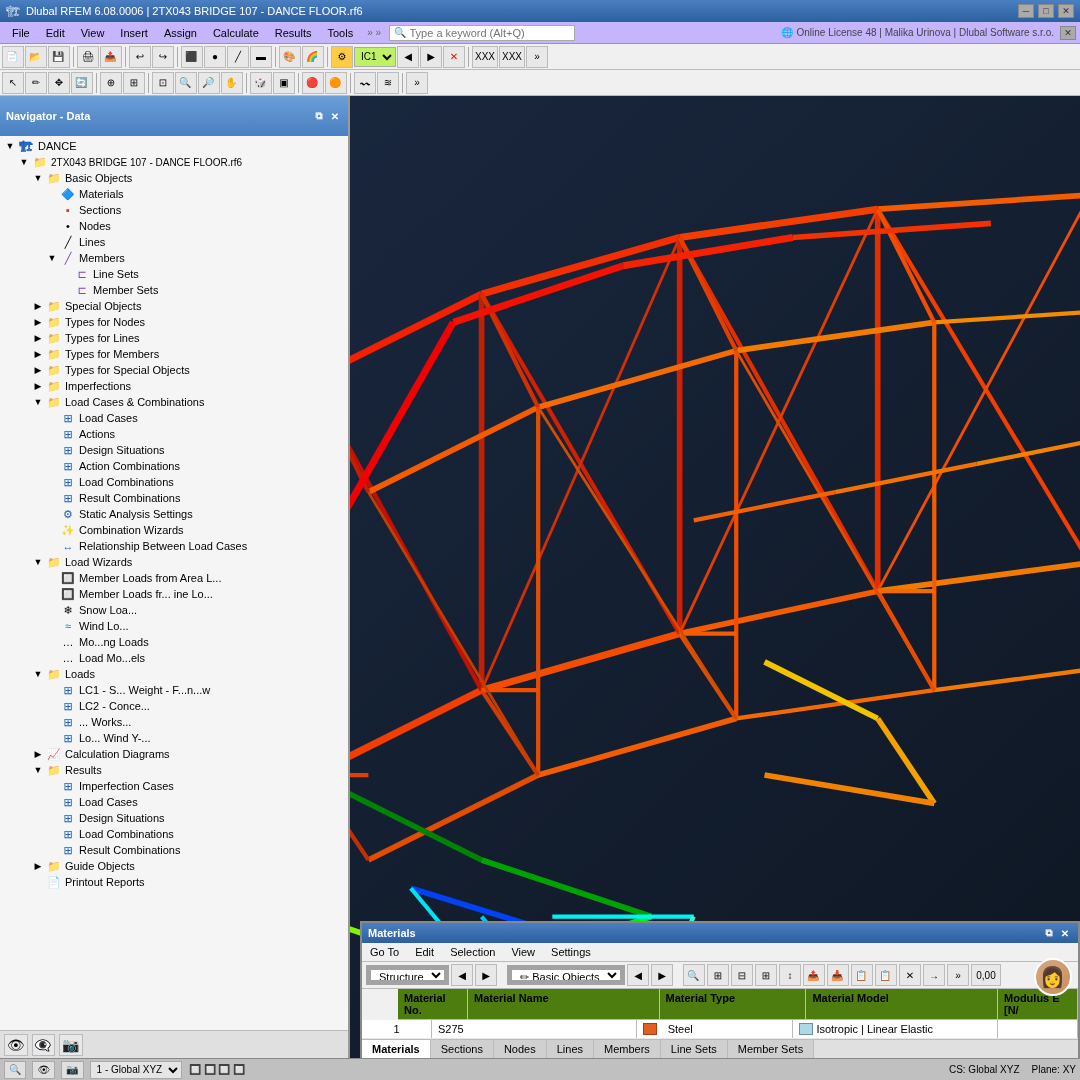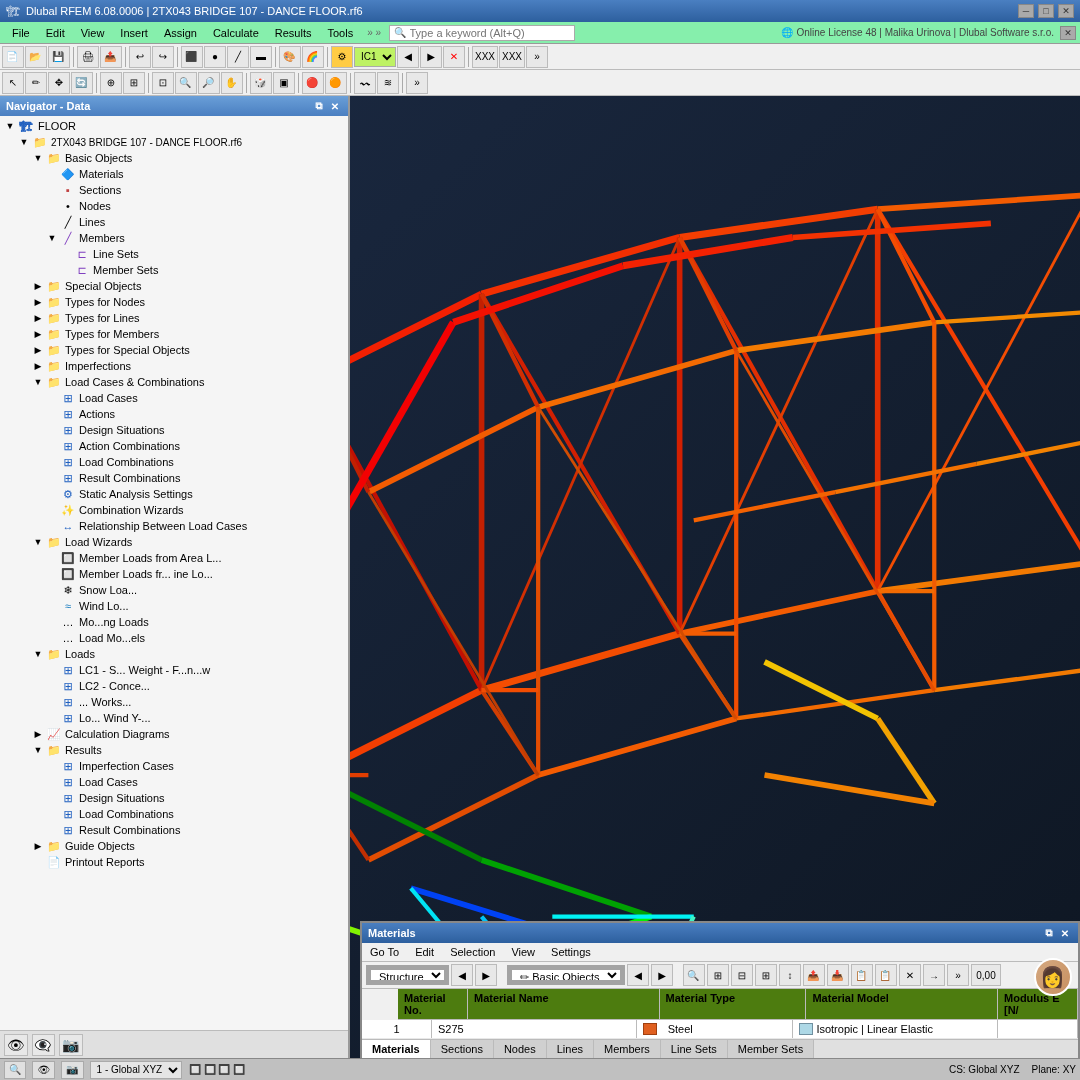--- a/index.html
+++ b/index.html
@@ -12,21 +12,21 @@
       display: flex; align-items: center; justify-content: space-between;
       padding: 0 6px; color: white; font-size: 11px;
     }
     .title-bar-left { display: flex; align-items: center; gap: 6px; }
     .title-bar-right { display: flex; gap: 4px; }
     .win-btn { width: 16px; height: 14px; background: #aaa; border: 1px solid #888; font-size: 9px; display: flex; align-items: center; justify-content: center; cursor: pointer; color: #333; }
 
     
     .menu-bar {
       height: 22px;
-      background: #86efac;
+      background: #c4b5fd;
       border-bottom: 1px solid #999;
       display: flex; align-items: center; padding: 0 4px;
     }
     .menu-item { padding: 2px 8px; font-size: 11px; cursor: pointer; color: #000; }
     .menu-search { margin-left: 10px; display: flex; align-items: center; background: white; border: 1px solid #aaa; padding: 1px 4px; }
     .menu-search input { border: none; outline: none; font-size: 11px; width: 160px; }
 
     
     .toolbar { height: 26px; background: #f0f0f0; border-bottom: 1px solid #bbb; display: flex; align-items: center; padding: 0 2px; gap: 1px; }
     .toolbar2 { height: 26px; background: #f0f0f0; border-bottom: 1px solid #bbb; display: flex; align-items: center; padding: 0 2px; gap: 1px; }
@@ -40,21 +40,21 @@
     
     .navigator {
       width: 350px; min-width: 350px;
       background: #f5f5f5;
       border-right: 2px solid #999;
       display: flex; flex-direction: column;
       overflow: hidden;
     }
     .nav-header {
       background: linear-gradient(to bottom, #6a9fd8, #4a7fc1);
-      color: white; padding: 3px 6px;
+      color: white; padding: 13px 6px;
       font-size: 11px; font-weight: bold;
       display: flex; align-items: center; justify-content: space-between;
     }
     .nav-header-btns { display: flex; gap: 2px; }
     .nav-content { overflow-y: auto; flex: 1; font-size: 11px; }
 
     
     .tree-root { padding: 2px 0; }
     .tree-item { display: flex; align-items: center; padding: 1px 0; cursor: pointer; white-space: nowrap; }
     .indent0 { padding-left: 4px; }
@@ -226,21 +226,21 @@
         <div class="nav-close-btn">✕</div>
       </div>
     </div>
 
     <div class="nav-content">
       <div class="tree-root">
 
         <div class="tree-item indent0">
           <span class="expand-icon">▼</span>
           <span class="tree-icon rfem-logo">🏗</span>
-          <span class="tree-label">FLOOR</span>
+          <span class="tree-label">DANCE</span>
         </div>
 
         <div class="tree-item indent1">
           <span class="expand-icon">▼</span>
           <span class="tree-icon" style="color:#e8a020;">📁</span>
           <span class="tree-label" style="font-size:10px;">2TX043 BRIDGE 107 - DANCE FLOOR.rf6</span>
         </div>
 
         <div class="tree-item indent2">
           <span class="expand-icon">▼</span>

